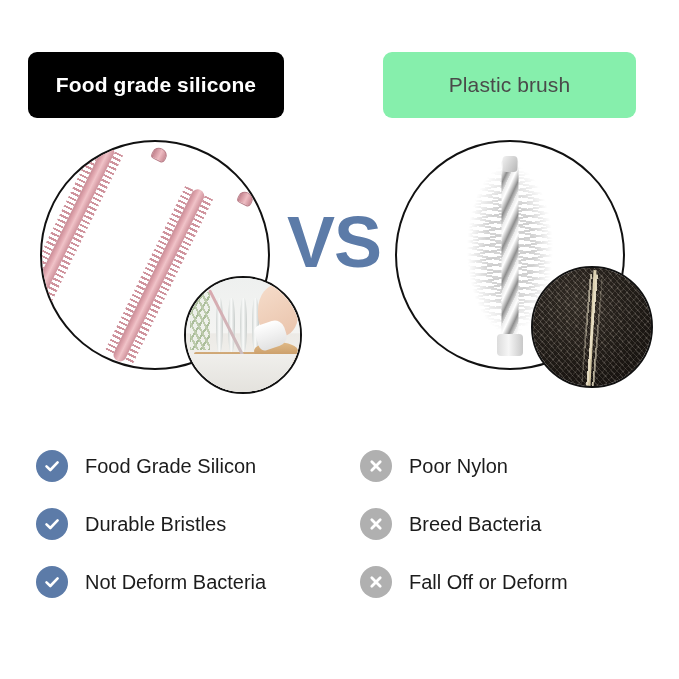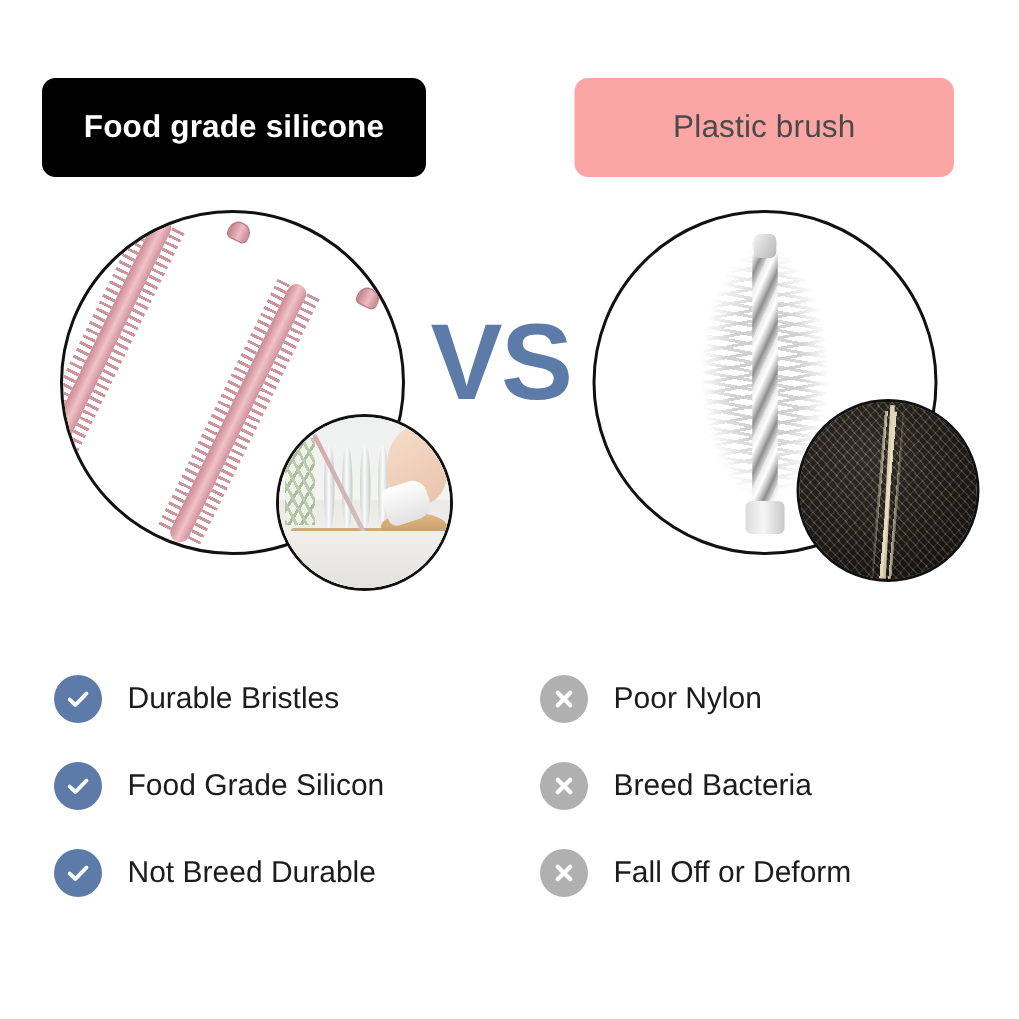--- a/index.html
+++ b/index.html
@@ -35,21 +35,21 @@
     top: 52px;
     width: 256px;
     background: #000000;
     color: #ffffff;
     font-weight: bold;
   }
   .badge-bad {
     left: 383px;
     top: 52px;
     width: 253px;
-    background: #fca5a5;
+    background: #86efac;
     color: #4a4a4a;
     font-weight: normal;
   }
 
   
   .circle-outline {
     position: absolute;
     border-radius: 50%;
     border: 2px solid #111111;
     background: #ffffff;
@@ -352,37 +352,37 @@
     </div>
   </div>
 
   <div class="list list-left">
     <div class="row">
       <span class="mark mark-check">
         <svg width="20" height="20" viewBox="0 0 20 20">
             <path d="M4.5 10.4 L8.3 14 L15.6 6.4" fill="none" stroke="#ffffff" stroke-width="2.6" stroke-linecap="round" stroke-linejoin="round"></path>
           </svg>
       </span>
+      <span class="row-label">Food Grade Silicon</span>
+    </div>
+    <div class="row">
+      <span class="mark mark-check">
+        <svg width="20" height="20" viewBox="0 0 20 20">
+            <path d="M4.5 10.4 L8.3 14 L15.6 6.4" fill="none" stroke="#ffffff" stroke-width="2.6" stroke-linecap="round" stroke-linejoin="round"></path>
+          </svg>
+      </span>
       <span class="row-label">Durable Bristles</span>
     </div>
     <div class="row">
       <span class="mark mark-check">
         <svg width="20" height="20" viewBox="0 0 20 20">
             <path d="M4.5 10.4 L8.3 14 L15.6 6.4" fill="none" stroke="#ffffff" stroke-width="2.6" stroke-linecap="round" stroke-linejoin="round"></path>
           </svg>
       </span>
-      <span class="row-label">Food Grade Silicon</span>
-    </div>
-    <div class="row">
-      <span class="mark mark-check">
-        <svg width="20" height="20" viewBox="0 0 20 20">
-            <path d="M4.5 10.4 L8.3 14 L15.6 6.4" fill="none" stroke="#ffffff" stroke-width="2.6" stroke-linecap="round" stroke-linejoin="round"></path>
-          </svg>
-      </span>
-      <span class="row-label">Not Breed Durable</span>
+      <span class="row-label">Not Deform Bacteria</span>
     </div>
   </div>
 
   <div class="list list-right">
     <div class="row">
       <span class="mark mark-cross">
         <svg width="20" height="20" viewBox="0 0 20 20">
             <path d="M5.8 5.8 L14.2 14.2 M14.2 5.8 L5.8 14.2" fill="none" stroke="#ffffff" stroke-width="2.8" stroke-linecap="round"></path>
           </svg>
       </span>

